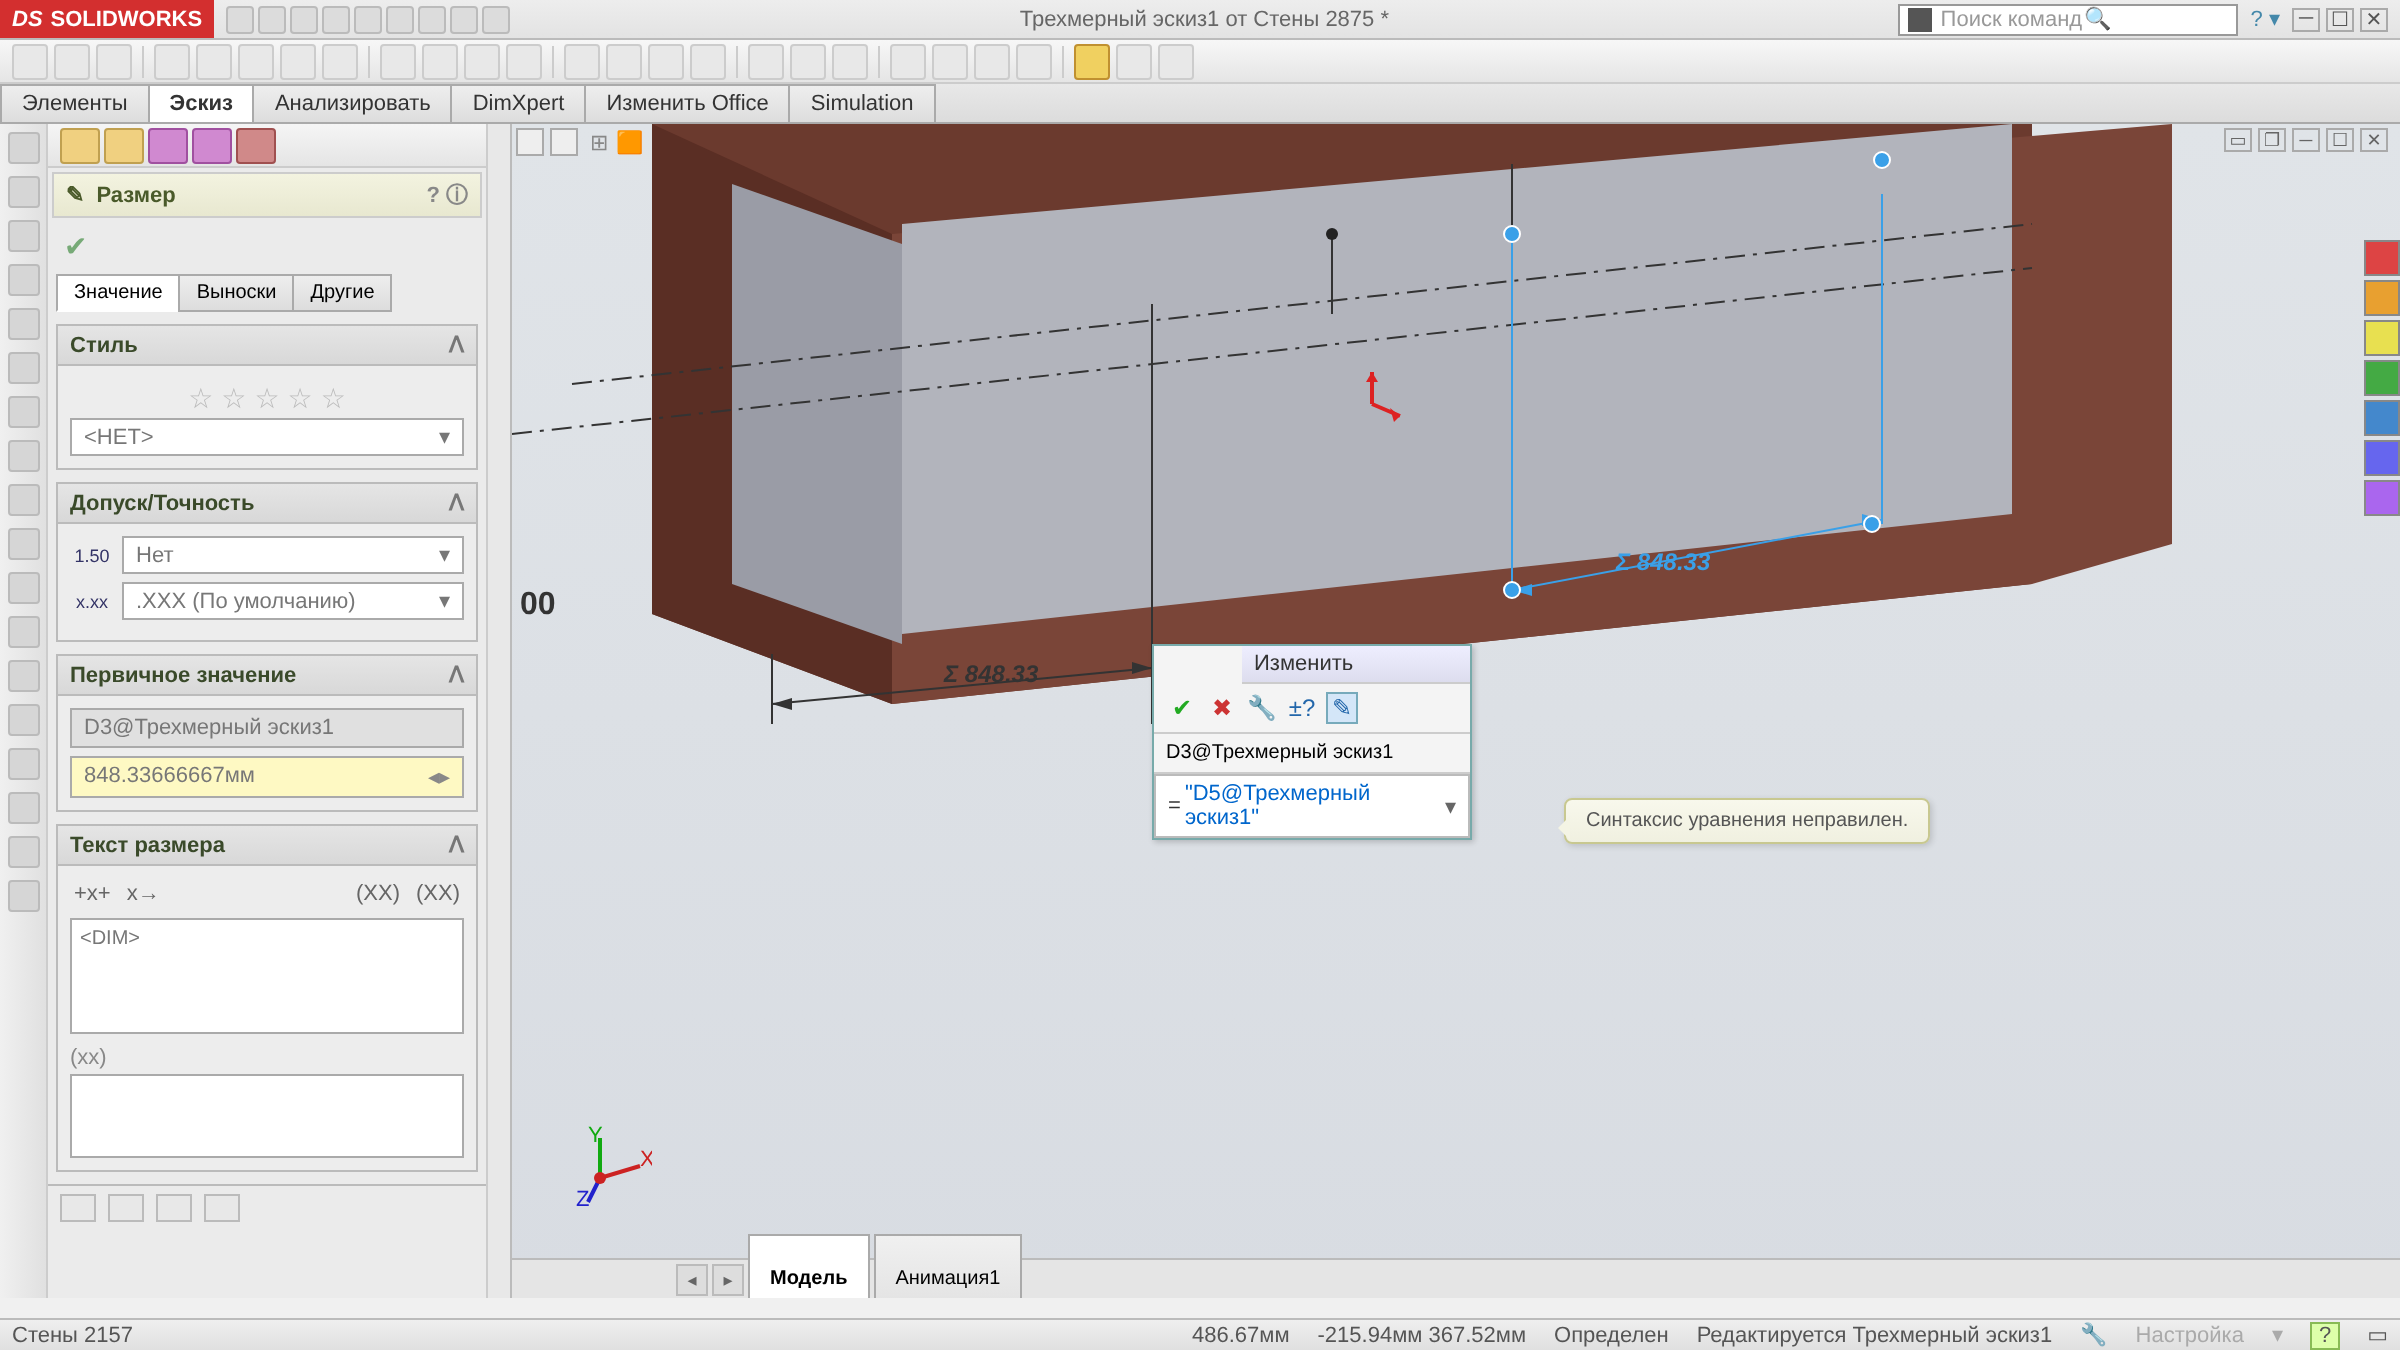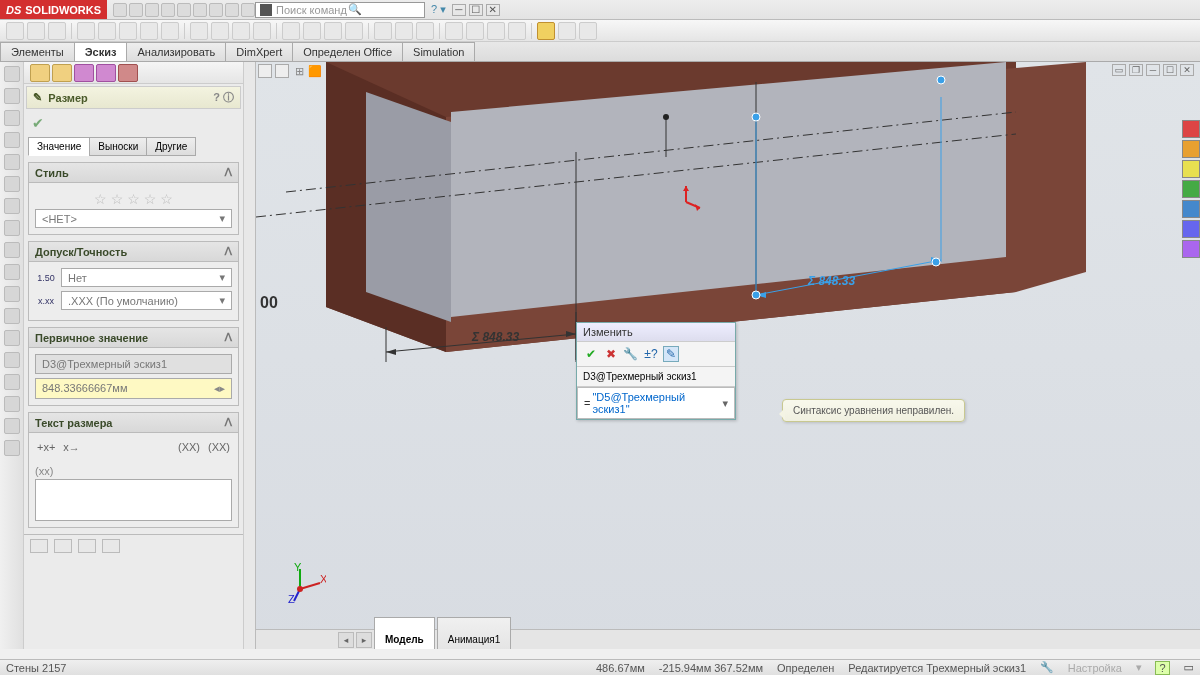--- a/index.html
+++ b/index.html
@@ -82,21 +82,21 @@
 .tabs-bottom { position: absolute; bottom: 0; left: 0; height: 20px; display: flex; align-items: center; background: #e5e5e5; width: 100%; border-top: 1px solid #bbb; padding-left: 80px; }
 .tb-arrow { width: 16px; height: 16px; background: #ddd; border: 1px solid #bbb; display:flex; align-items:center; justify-content:center; font-size:9px; color:#666; margin-left:2px; }
 .btab { padding: 16px 10px; border: 1px solid #aaa; background: linear-gradient(#f0f0f0,#e0e0e0); margin-left: 2px; font-size: 10px; }
 .btab.active { background: #fff; font-weight: bold; }
 
 
 .model-svg { position: absolute; top: 0; left: 0; width: 100%; height: 100%; }
 
 
 .modify-dlg { position: absolute; left: 576px; top: 322px; width: 160px; background: #f4f4f4; border: 1px solid #7aa; box-shadow: 1px 1px 3px rgba(0,0,0,.2); }
-.md-title { background: linear-gradient(#eef,#dde); padding: 3px 6px; color: #333; font-size: 11px; border-bottom: 1px solid #ccc; }
+.md-title { background: linear-gradient(#eef,#dde); padding: 3px 6px; color: #333; font-size: 11px; border-bottom: 1px solid #ccc; margin-left: 44px; }
 .md-btns { padding: 4px 6px; display: flex; gap: 4px; border-bottom: 1px solid #ccc; }
 .md-btn { width: 16px; height: 16px; display:flex; align-items:center; justify-content:center; font-size:12px; border:1px solid transparent; }
 .md-btn.ok { color: #2a2; }
 .md-btn.cancel { color: #c33; }
 .md-btn.active { background:#d4e6f8; border:1px solid #7ab; }
 .md-field { padding: 4px 6px; border-bottom: 1px solid #ccc; font-size: 10px; }
 .md-formula { background: #fff; border: 1px solid #bbb; padding: 3px 6px; font-size: 10px; color: #0066cc; display:flex; align-items:center; }
 .md-formula .eq { color:#333; margin-right:2px; }
 
 
@@ -129,20 +129,21 @@
     <div class="tb"></div>
     <div class="tb"></div>
     <div class="tb"></div>
     <div class="tb"></div>
     <div class="tb"></div>
     <div class="tb"></div>
     <div class="tb"></div>
     <div class="tb"></div>
     <div class="tb"></div>
   </div>
+  <div class="title-text">Трехмерный эскиз1 от Стены 2875 *</div>
   <div class="search-box">
     <div class="sicn"></div>
     <span>Поиск команд</span>
     <span style="color:#4a7;">🔍</span>
   </div>
   <span style="color:#48a;margin-right:6px;">? ▾</span>
   <div class="win-btns">
     <div class="wb">─</div>
     <div class="wb">☐</div>
     <div class="wb">✕</div>
@@ -182,21 +183,21 @@
   <div class="mtb" style="background:#f0d060;border-color:#c09030;"></div>
   <div class="mtb"></div>
   <div class="mtb"></div>
 </div>
 
 <div class="tabs">
   <div class="tab">Элементы</div>
   <div class="tab active">Эскиз</div>
   <div class="tab">Анализировать</div>
   <div class="tab">DimXpert</div>
-  <div class="tab">Определен Office</div>
+  <div class="tab">Изменить Office</div>
   <div class="tab">Simulation</div>
 </div>
 
 <div class="work-area">
   <div class="left-tools">
     <div class="lt"></div>
       <div class="lt"></div>
       <div class="lt"></div>
       <div class="lt"></div>
       <div class="lt"></div>
@@ -299,20 +300,21 @@
               <span>Текст размера</span>
               <span class="chev">ⴷ</span>
             </div>
       <div class="pp-gbody">
         <div class="dim-syms">
           <span>+x+</span>
                 <span>x→</span>
                 <span style="margin-left:auto;">(XX)</span>
                 <span>(XX)</span>
         </div>
+        <div class="pp-textarea">&lt;DIM&gt;</div>
         <div style="margin-top:6px;color:#888;">(xx)</div>
         <div class="pp-textarea" style="height:42px;margin-top:2px;"></div>
       </div>
     </div>
     <div class="pp-bottombar">
       <div class="align-btn"></div>
       <div class="align-btn"></div>
       <div class="align-btn"></div>
       <div class="align-btn"></div>
     </div>

